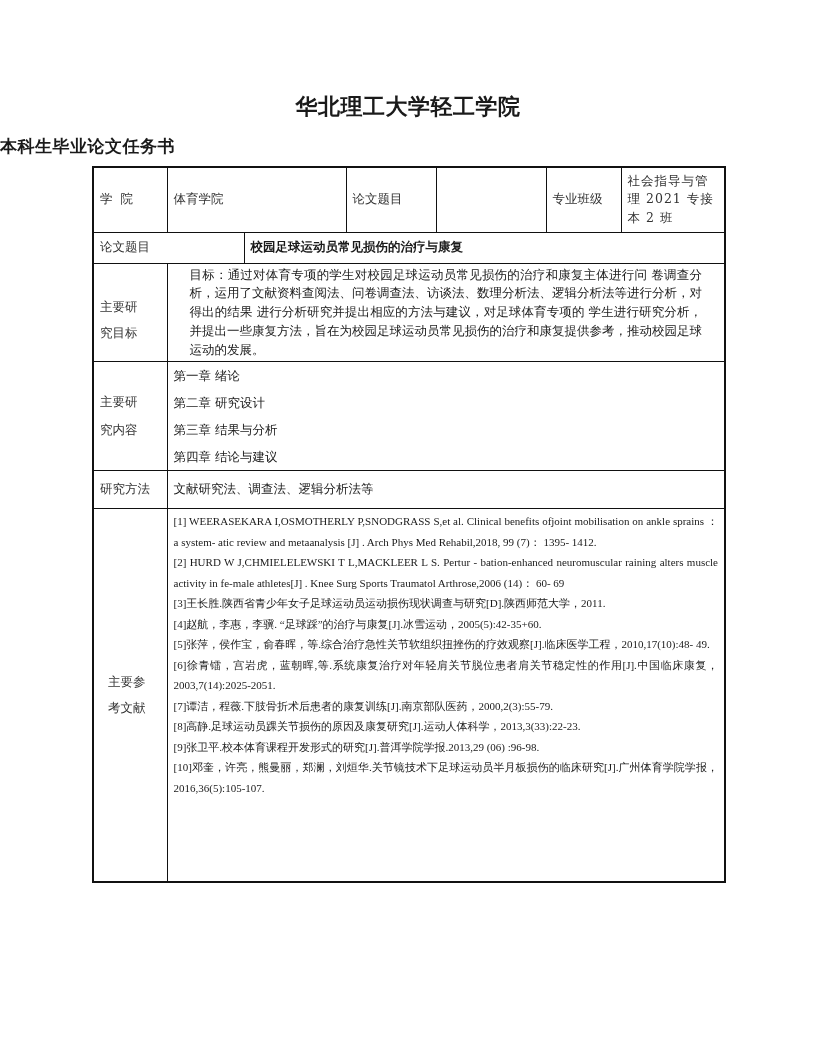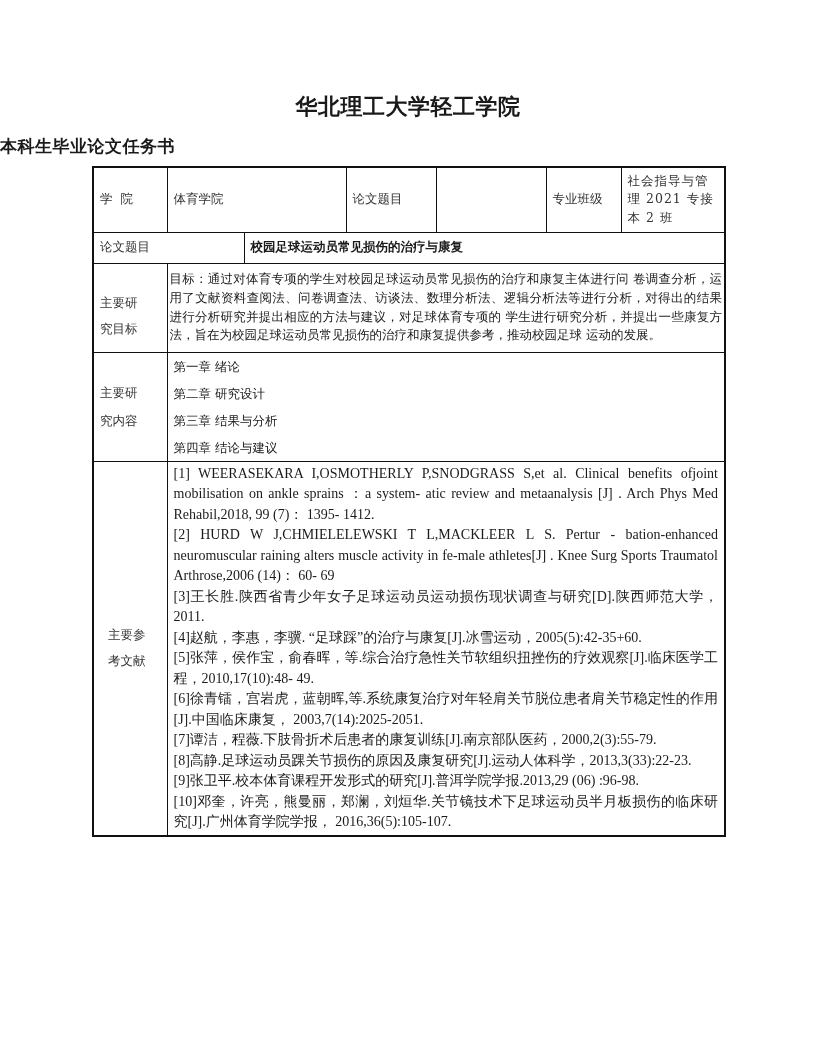--- a/index.html
+++ b/index.html
@@ -3,22 +3,22 @@
 <meta charset="utf-8">
 <style>
   html, body { margin:0; padding:0; background:#ffffff; }
   body { width:816px; height:1056px; position:relative; font-family:"DejaVu Serif", "Liberation Serif", serif; color:#1a1a1a; overflow:hidden; }
   .title1 { position:absolute; top:92px; left:0; width:816px; text-align:center; font-size:22px; font-weight:bold; font-family:"DejaVu Sans", sans-serif; letter-spacing:0.5px; }
   .title2 { position:absolute; top:135px; left:0; width:816px; text-align:left; font-size:17px; font-weight:bold; font-family:"DejaVu Sans", sans-serif; letter-spacing:0.5px; }
   table.form { position:absolute; top:166px; left:92px; width:632px; border-collapse:collapse; table-layout:fixed; border:2px solid #111; }
   table.form td { border:1px solid #111; padding:0 6px; font-size:12.5px; line-height:1.5; vertical-align:middle; }
   .lbl { color:#333; }
   .ref-cell { padding:2px 6px !important; vertical-align:top !important; }
-  .ref-item { text-align:justify; line-height:20.5px; font-family:"Liberation Serif", serif; font-size:14px; }
-  .goal { text-align:justify; line-height:16.5px; padding:2px 2px !important; }
+  .ref-item { text-align:justify; line-height:20.5px; font-family:"Liberation Serif", serif; font-size:11px; }
+  .goal { text-align:justify; line-height:16.5px; padding:2px 22px !important; }
   .chapter { line-height:27px; }
   .req { line-height:24px; text-align:justify; }
   .bold { font-weight:bold; font-family:"DejaVu Sans", sans-serif; font-size:12px; }
   .classcell { line-height:22px; font-size:12.5px; letter-spacing:1px; }
 </style>
 </head>
 <body>
 
 <div class="title1">华北理工大学轻工学院</div>
 <div class="title2">本科生毕业论文任务书</div>
@@ -56,20 +56,24 @@
     <td class="lbl">
           <div style="width:44px;line-height:28px;">主要研究内容</div>
         </td>
     <td colspan="6">
       <div class="chapter">第一章  绪论</div>
       <div class="chapter">第二章  研究设计</div>
       <div class="chapter">第三章  结果与分析</div>
       <div class="chapter">第四章  结论与建议</div>
     </td>
   </tr>
+  <tr style="height:38px">
+    <td class="lbl">研究方法</td>
+    <td colspan="6">文献研究法、调查法、逻辑分析法等</td>
+  </tr>
   <tr style="height:373px">
     <td class="lbl">
           <div style="width:44px;line-height:26px;margin-left:8px;">主要参考文献</div>
         </td>
     <td colspan="6" class="ref-cell">
       <div class="ref-item">[1] WEERASEKARA I,OSMOTHERLY P,SNODGRASS S,et al. Clinical benefits ofjoint mobilisation on ankle sprains ：a system- atic review and metaanalysis [J] . Arch Phys Med Rehabil,2018, 99 (7)： 1395- 1412.</div>
       <div class="ref-item">[2] HURD W J,CHMIELELEWSKI T L,MACKLEER L S. Pertur - bation-enhanced neuromuscular raining alters muscle activity in fe-male athletes[J] . Knee Surg Sports Traumatol Arthrose,2006 (14)： 60- 69</div>
       <div class="ref-item">[3]王长胜.陕西省青少年女子足球运动员运动损伤现状调查与研究[D].陕西师范大学，2011.</div>
       <div class="ref-item">[4]赵航，李惠，李骥. “足球踩”的治疗与康复[J].冰雪运动，2005(5):42-35+60.</div>
       <div class="ref-item">[5]张萍，侯作宝，俞春晖，等.综合治疗急性关节软组织扭挫伤的疗效观察[J].临床医学工程，2010,17(10):48- 49.</div>

